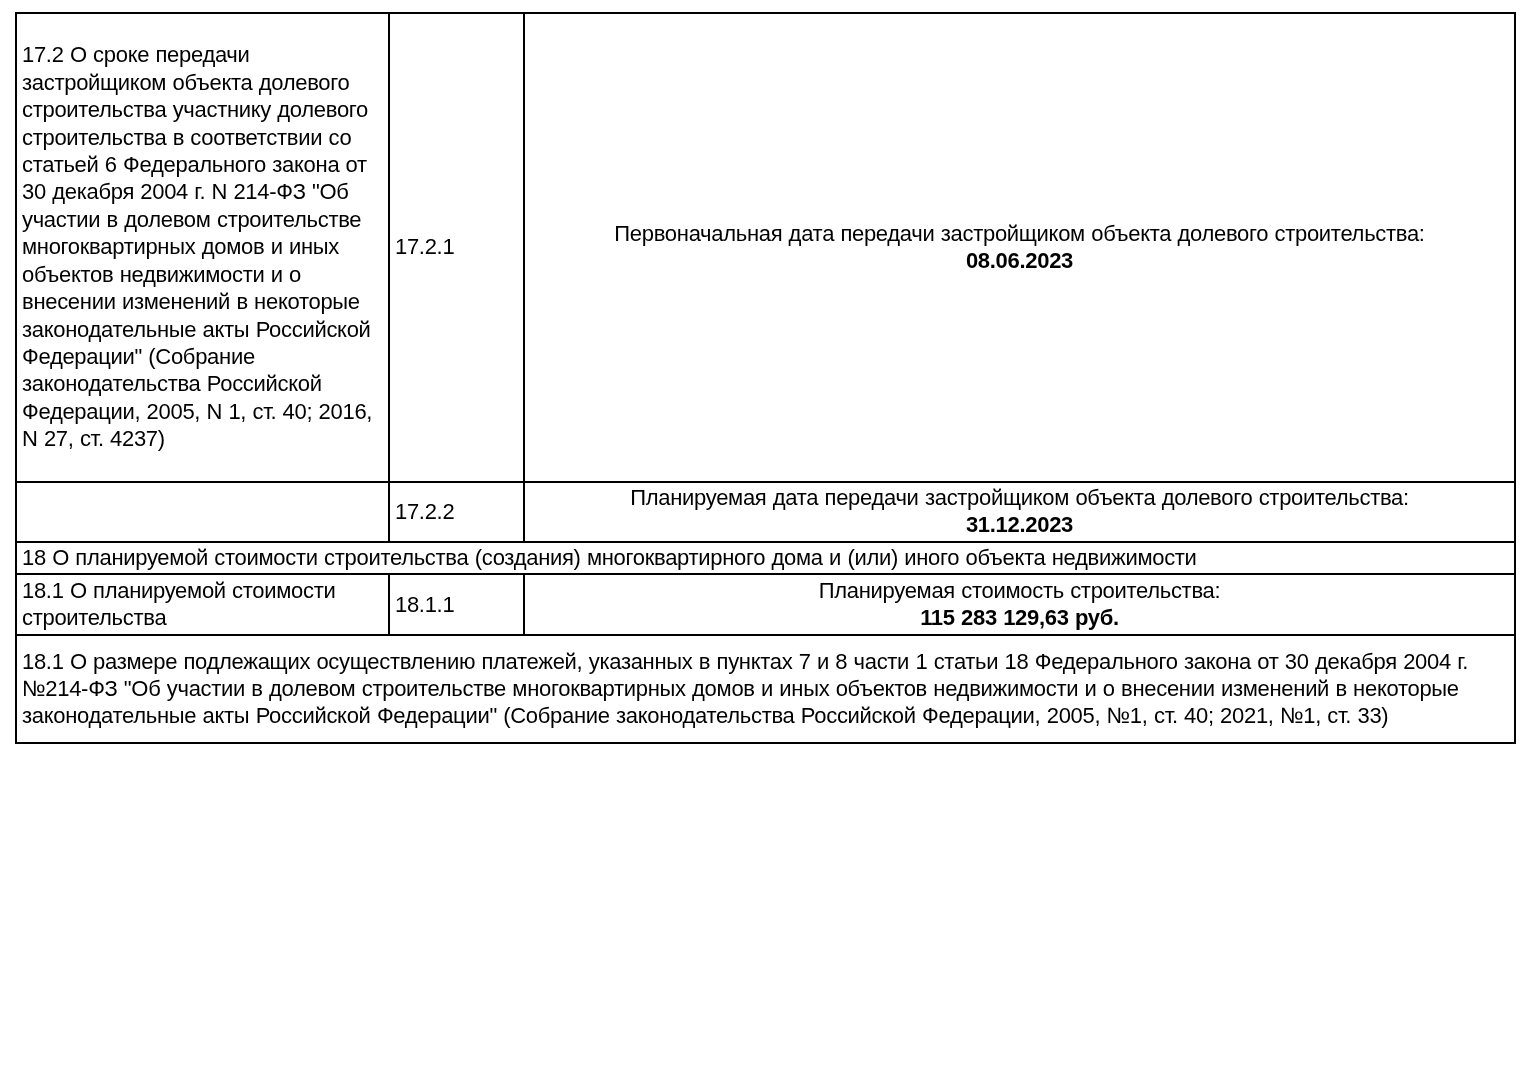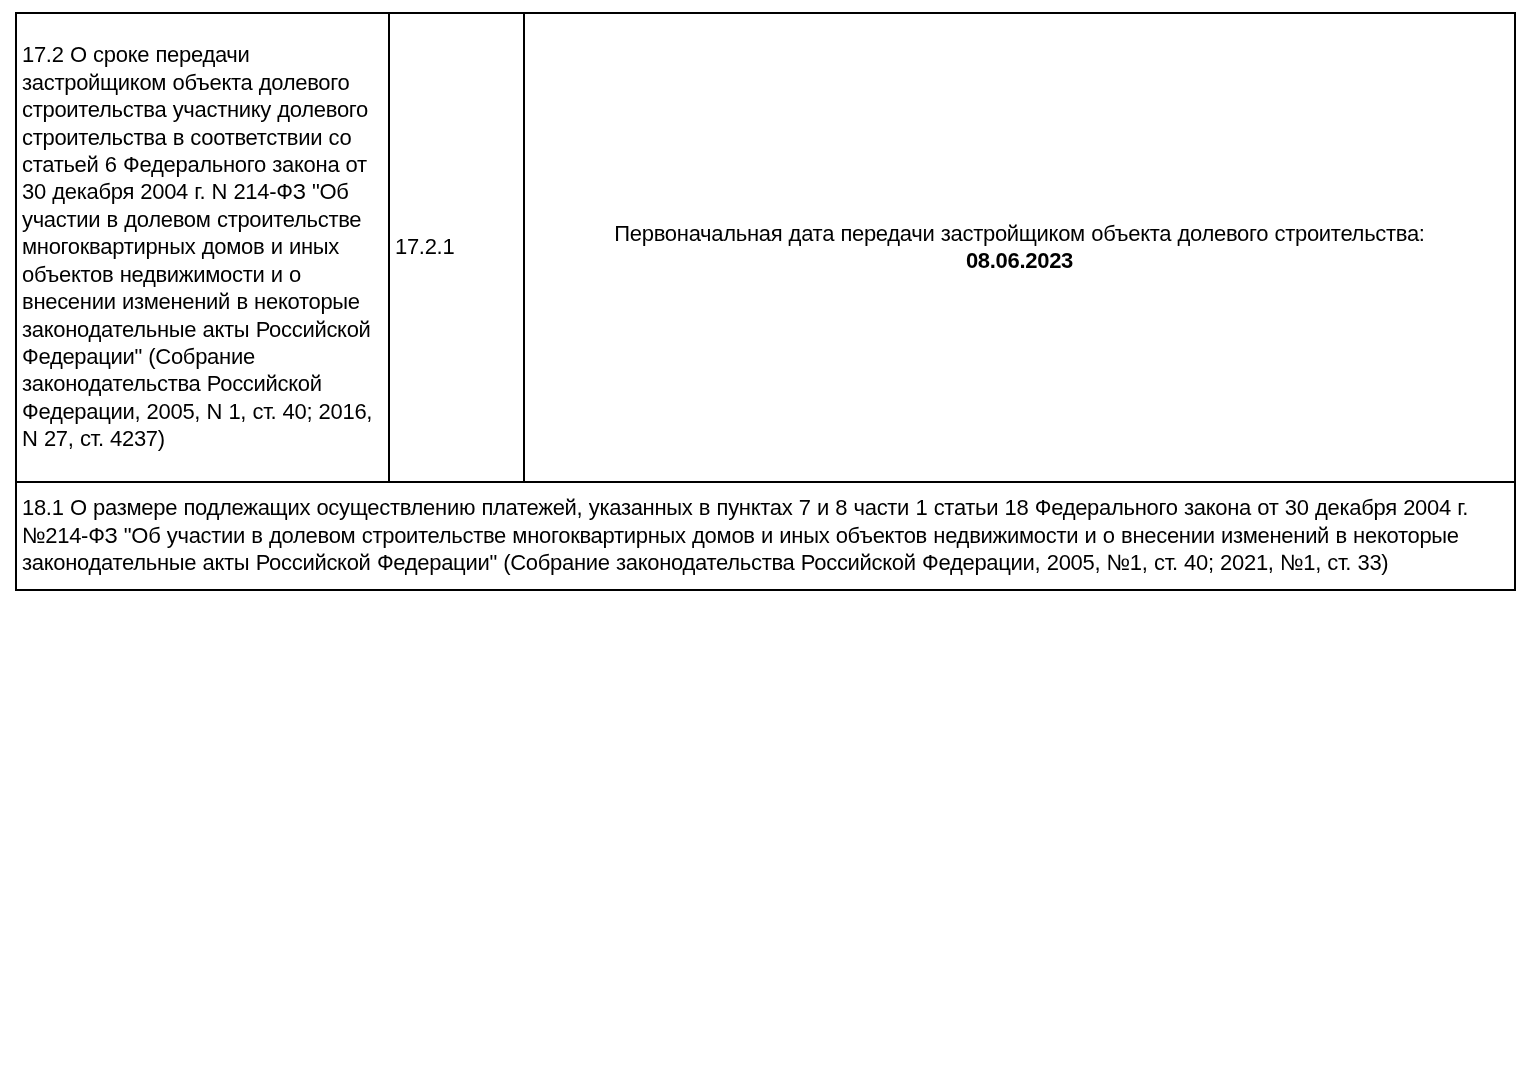--- a/index.html
+++ b/index.html
@@ -74,21 +74,40 @@
     <tbody>
         <tr class="row-a">
       <td class="desc-top">17.2 О сроке передачи застройщиком объекта долевого строительства участнику долевого строительства в соответствии со статьей 6 Федерального закона от 30 декабря 2004 г. N 214-ФЗ "Об участии в долевом строительстве многоквартирных домов и иных объектов недвижимости и о внесении изменений в некоторые законодательные акты Российской Федерации" (Собрание законодательства Российской Федерации, 2005, N 1, ст. 40; 2016, N 27, ст. 4237)</td>
       <td>17.2.1</td>
       <td>
         <span class="label-line">Первоначальная дата передачи застройщиком объекта долевого строительства:</span>
         <span class="value-line">08.06.2023</span>
       </td>
     </tr>
 
+    <tr class="row-b">
+      <td></td>
+      <td>17.2.2</td>
+      <td>
+        <span class="label-line">Планируемая дата передачи застройщиком объекта долевого строительства:</span>
+        <span class="value-line">31.12.2023</span>
+      </td>
+    </tr>
 
+    <tr class="row-c">
+      <td colspan="3">18 О планируемой стоимости строительства (создания) многоквартирного дома и (или) иного объекта недвижимости</td>
+    </tr>
 
+    <tr class="row-d">
+      <td>18.1 О планируемой стоимости строительства</td>
+      <td>18.1.1</td>
+      <td>
+        <span class="label-line">Планируемая стоимость строительства:</span>
+        <span class="value-line">115 283 129,63 руб.</span>
+      </td>
+    </tr>
 
     <tr class="row-e">
       <td colspan="3" class="note">18.1 О размере подлежащих осуществлению платежей, указанных в пунктах 7 и 8 части 1 статьи 18 Федерального закона от 30 декабря 2004 г. №214-ФЗ "Об участии в долевом строительстве многоквартирных домов и иных объектов недвижимости и о внесении изменений в некоторые законодательные акты Российской Федерации" (Собрание законодательства Российской Федерации, 2005, №1, ст. 40; 2021, №1, ст. 33)</td>
     </tr>
   </tbody>
     </table>
 </div>
 
 </body></html>

